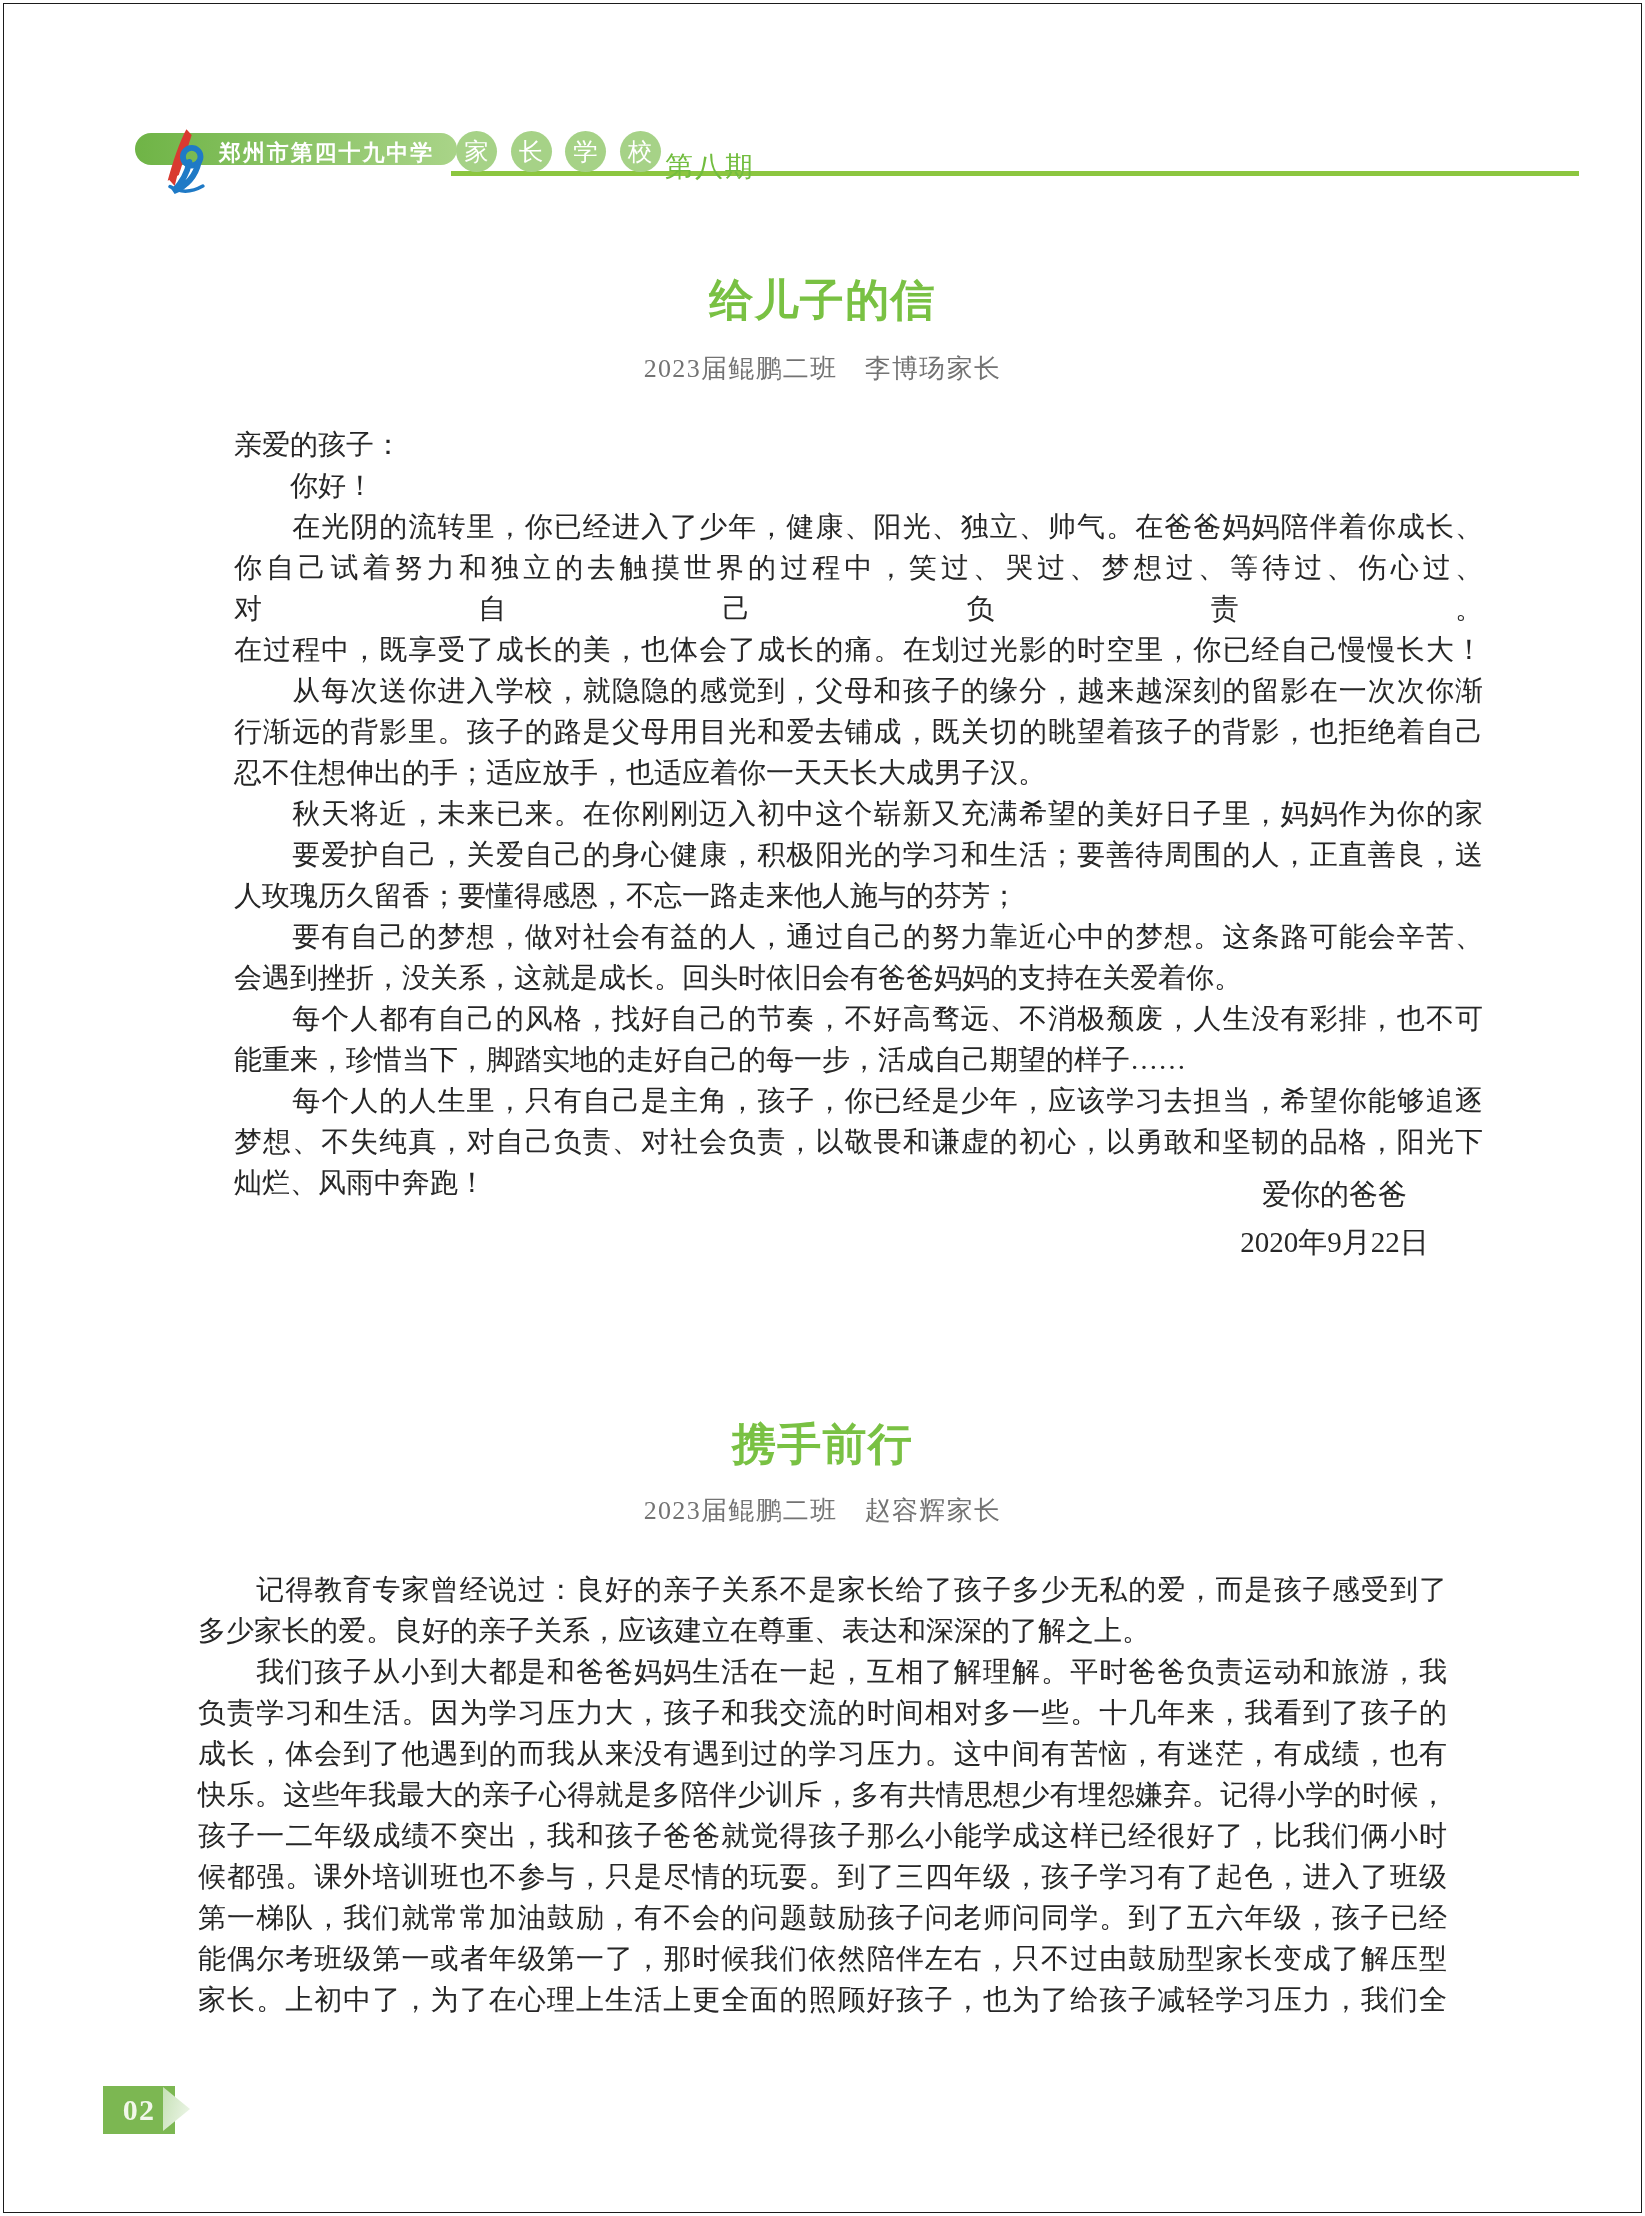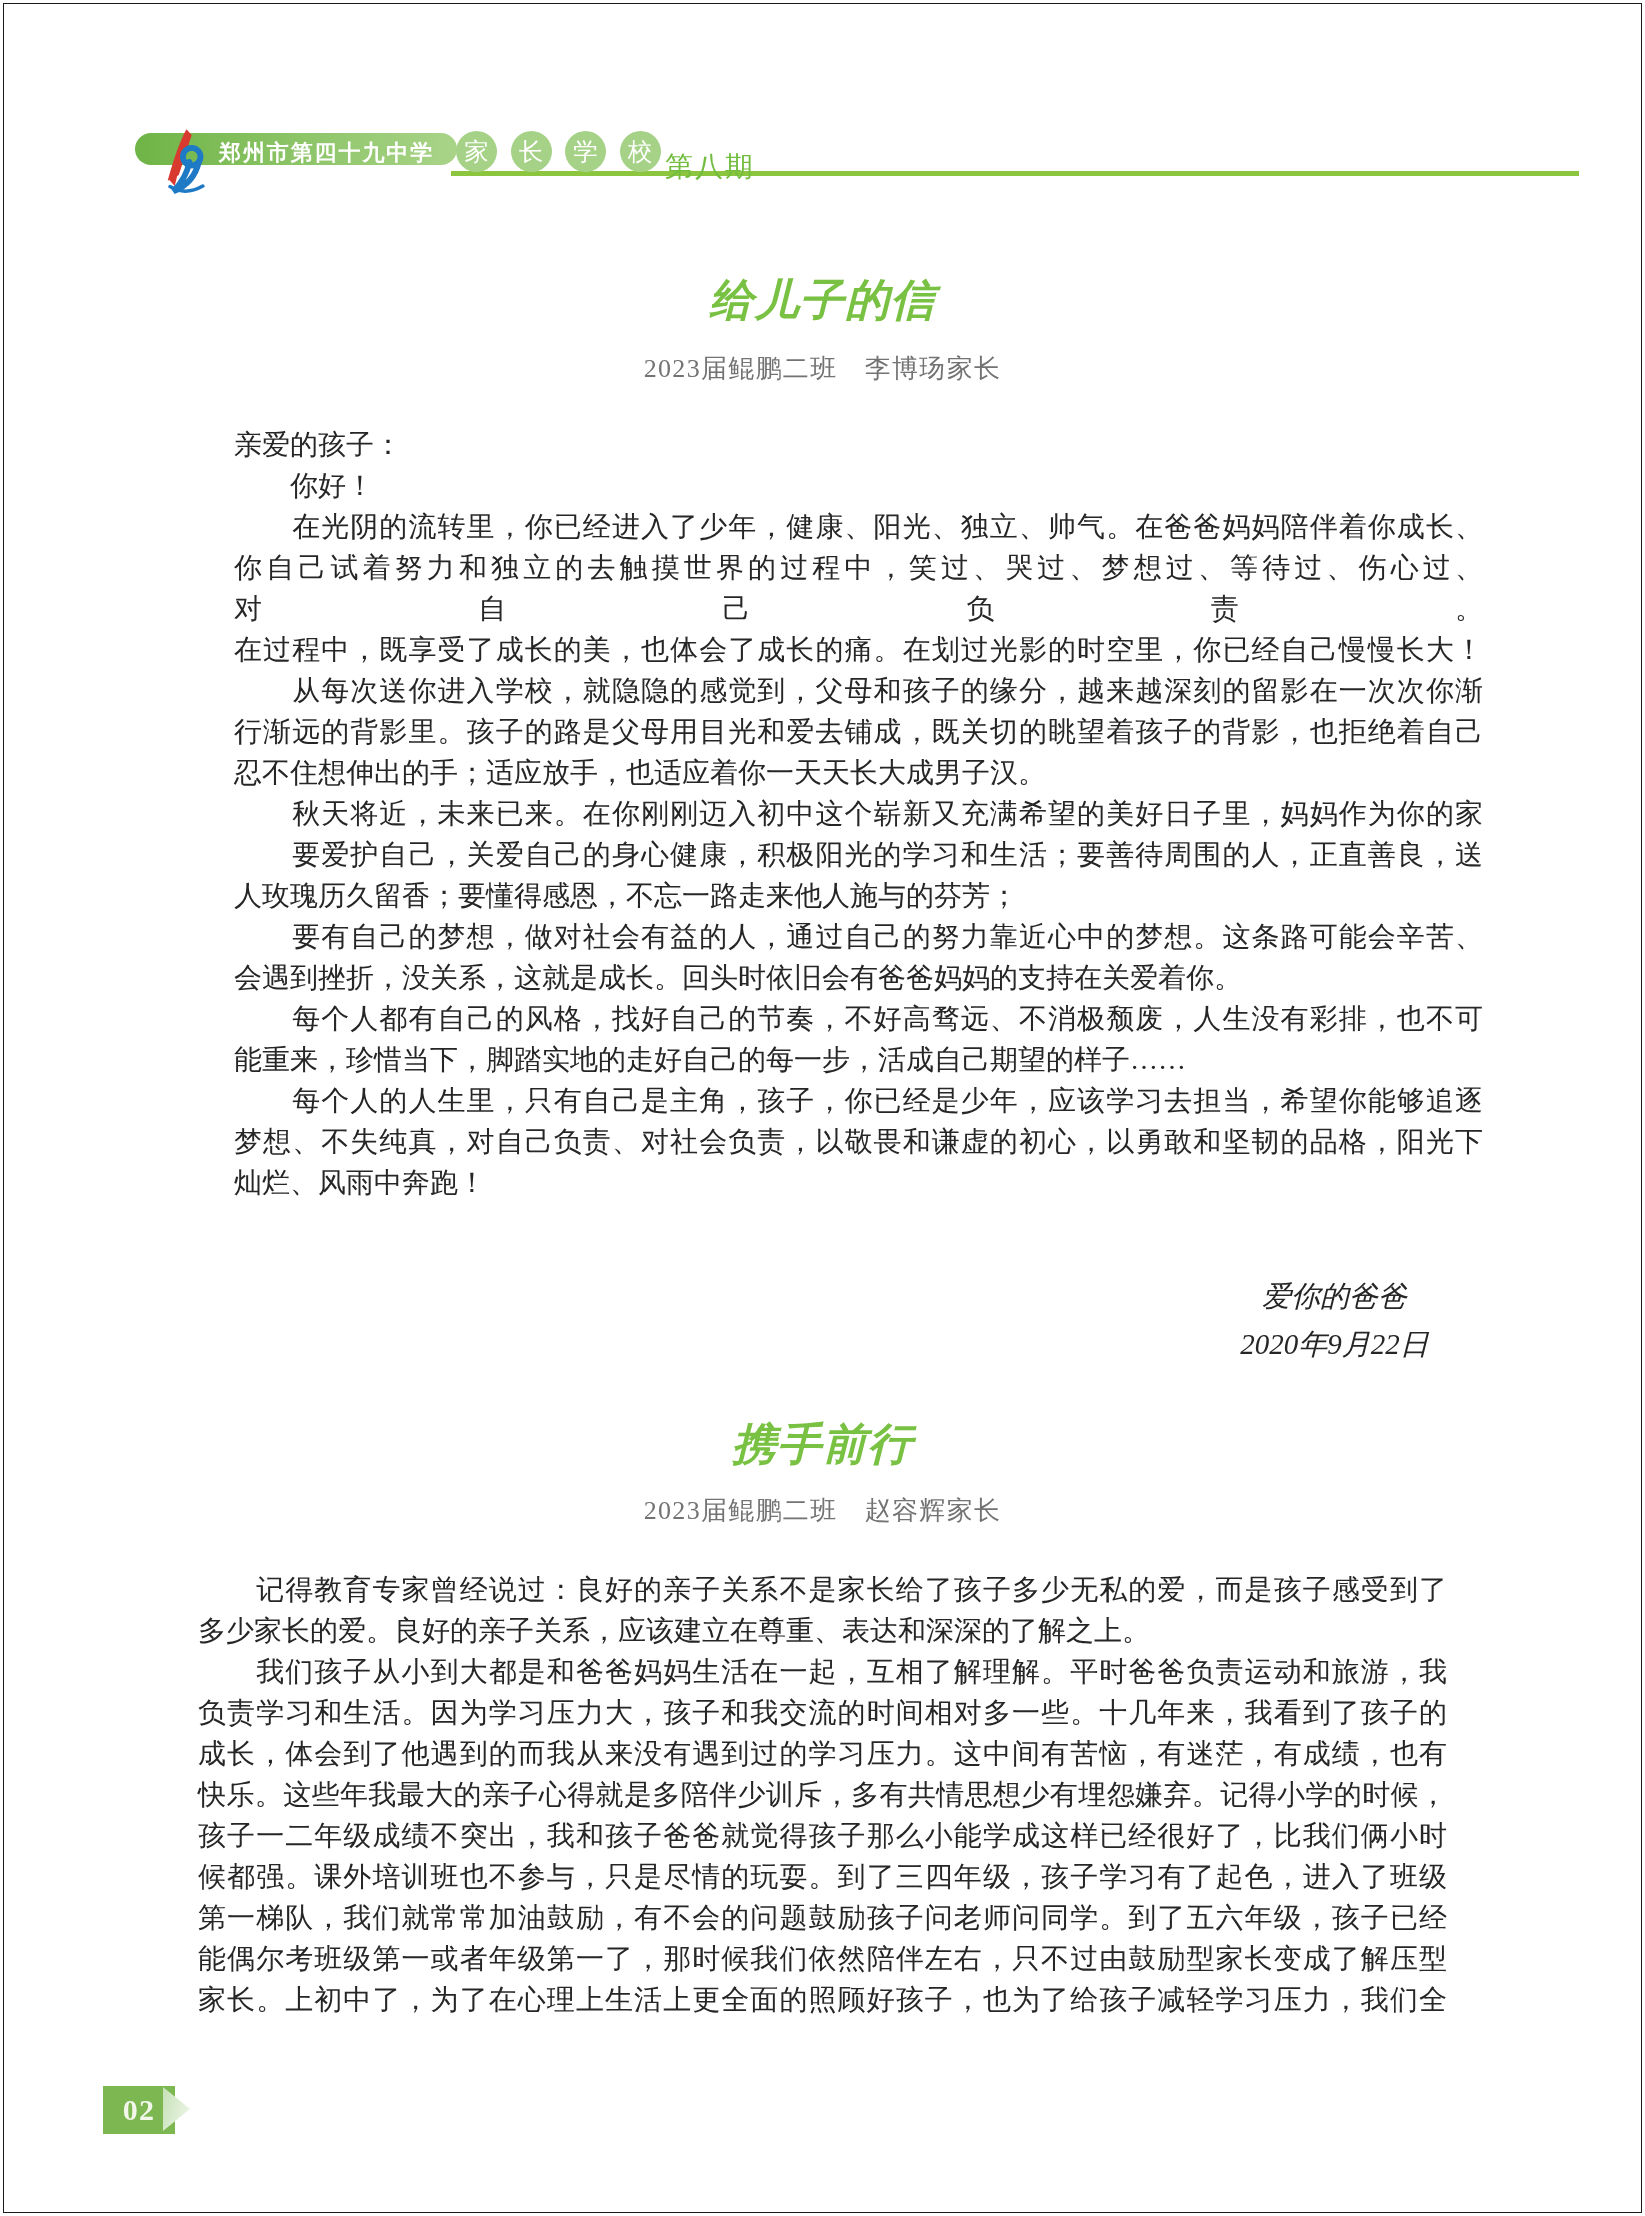--- a/index.html
+++ b/index.html
@@ -36,37 +36,37 @@
   .issue{
     position:absolute;left:665px;top:148px;
     font-size:28px;font-weight:400;letter-spacing:1.9px;
     color:var(--issue-green,#72bd3f);
     font-family:"Liberation Sans","DejaVu Sans",sans-serif;white-space:nowrap;
   }
   
   .ltitle{
     position:absolute;left:0;width:100%;margin:0;text-align:center;
     font-size:44px;font-weight:bold;color:var(--title-green,#79c143);
-    letter-spacing:1.3px;white-space:nowrap;font-style:italic;
+    letter-spacing:1.3px;white-space:nowrap;
   }
   .byline{
     position:absolute;left:0;width:100%;text-align:center;
     font-size:26px;color:#737373;letter-spacing:1.3px;white-space:nowrap;
   }
   .lbody{position:absolute;left:198px;width:1249px;color:var(--text,#262626);}
   .tline{
     font-size:28px;line-height:41px;text-align:left;
     white-space:normal;word-break:keep-all;
   }
   .tline.full{text-align:justify;text-align-last:justify;}
   .signoff{position:absolute;left:1212px;width:245px;text-align:center;color:var(--text,#262626);}
   .signoff .tline{font-size:29px;line-height:48px;text-align:center;}
   
   #title1{top:271px;}   #byline1{top:351px;}  #body1{top:424px;margin-left:36px;}
-  #signoff1{top:1272px;font-style:italic;}
+  #signoff1{top:1170px;}
   #title2{top:1415px;}  #byline2{top:1493px;} #body2{top:1569px;}
   
   .pagenum{
     position:absolute;left:103px;top:2086px;width:72px;height:48px;
     background:var(--page-square-green,#7cb752);color:#f2f7ea;
     display:flex;align-items:center;justify-content:center;
     font-size:30px;font-weight:bold;letter-spacing:1.3px;
   }
   .page-arrow{
     position:absolute;left:163px;top:2087px;width:27px;height:44px;

